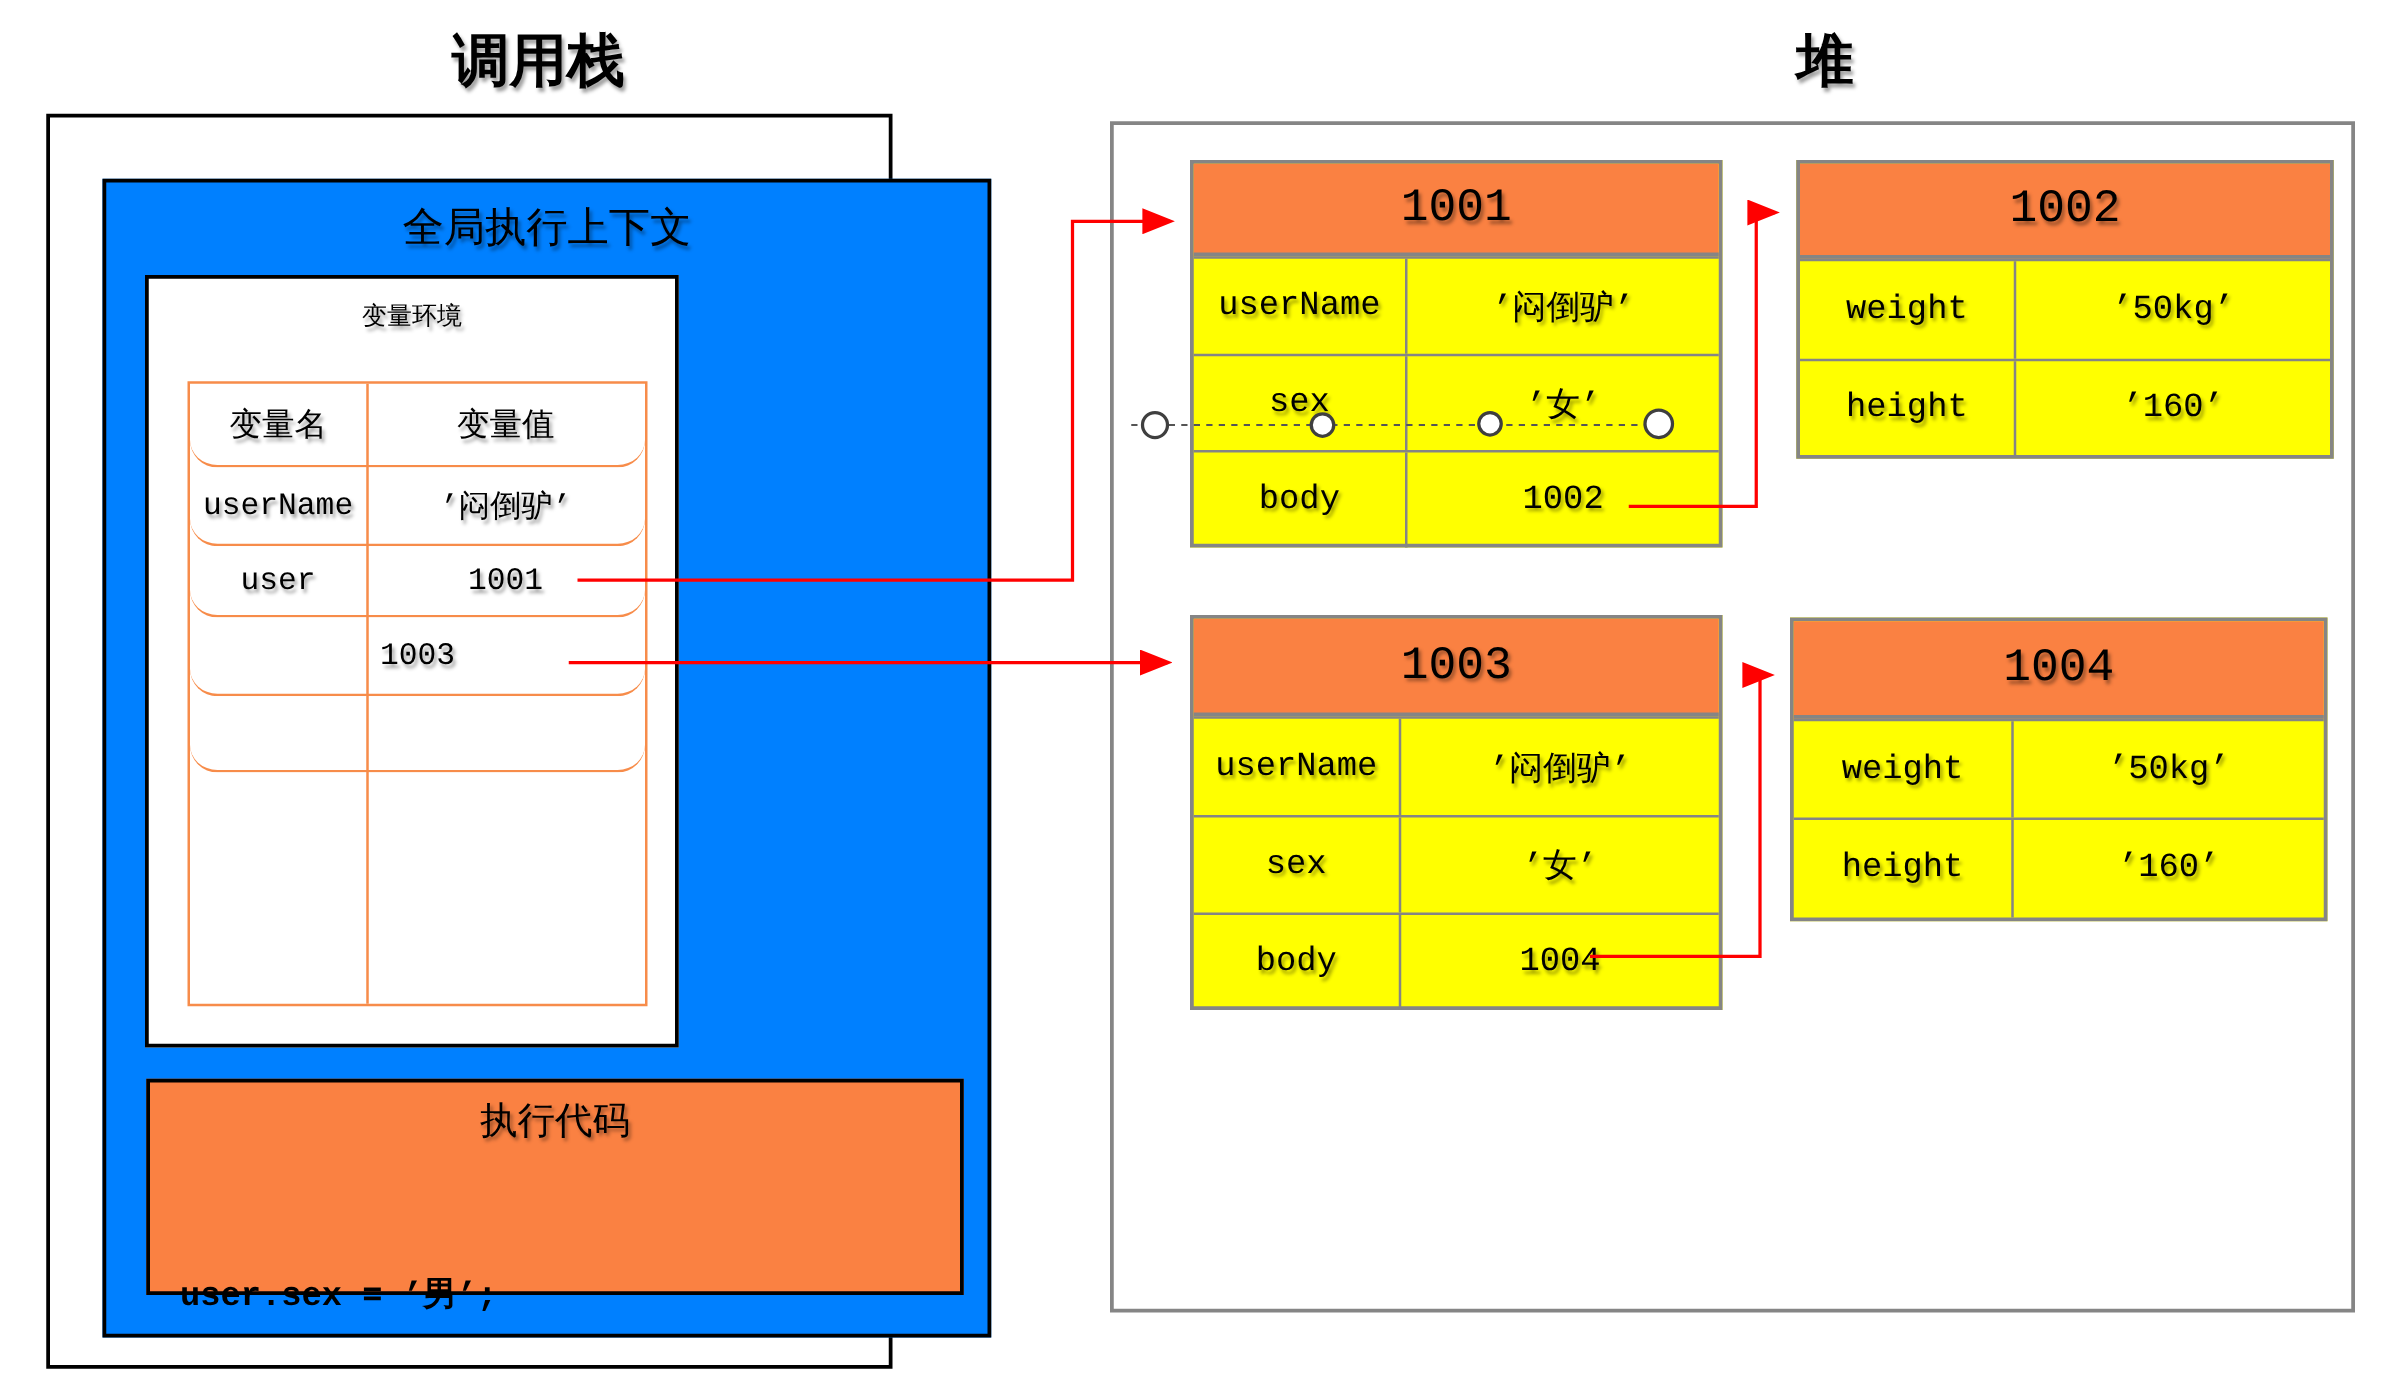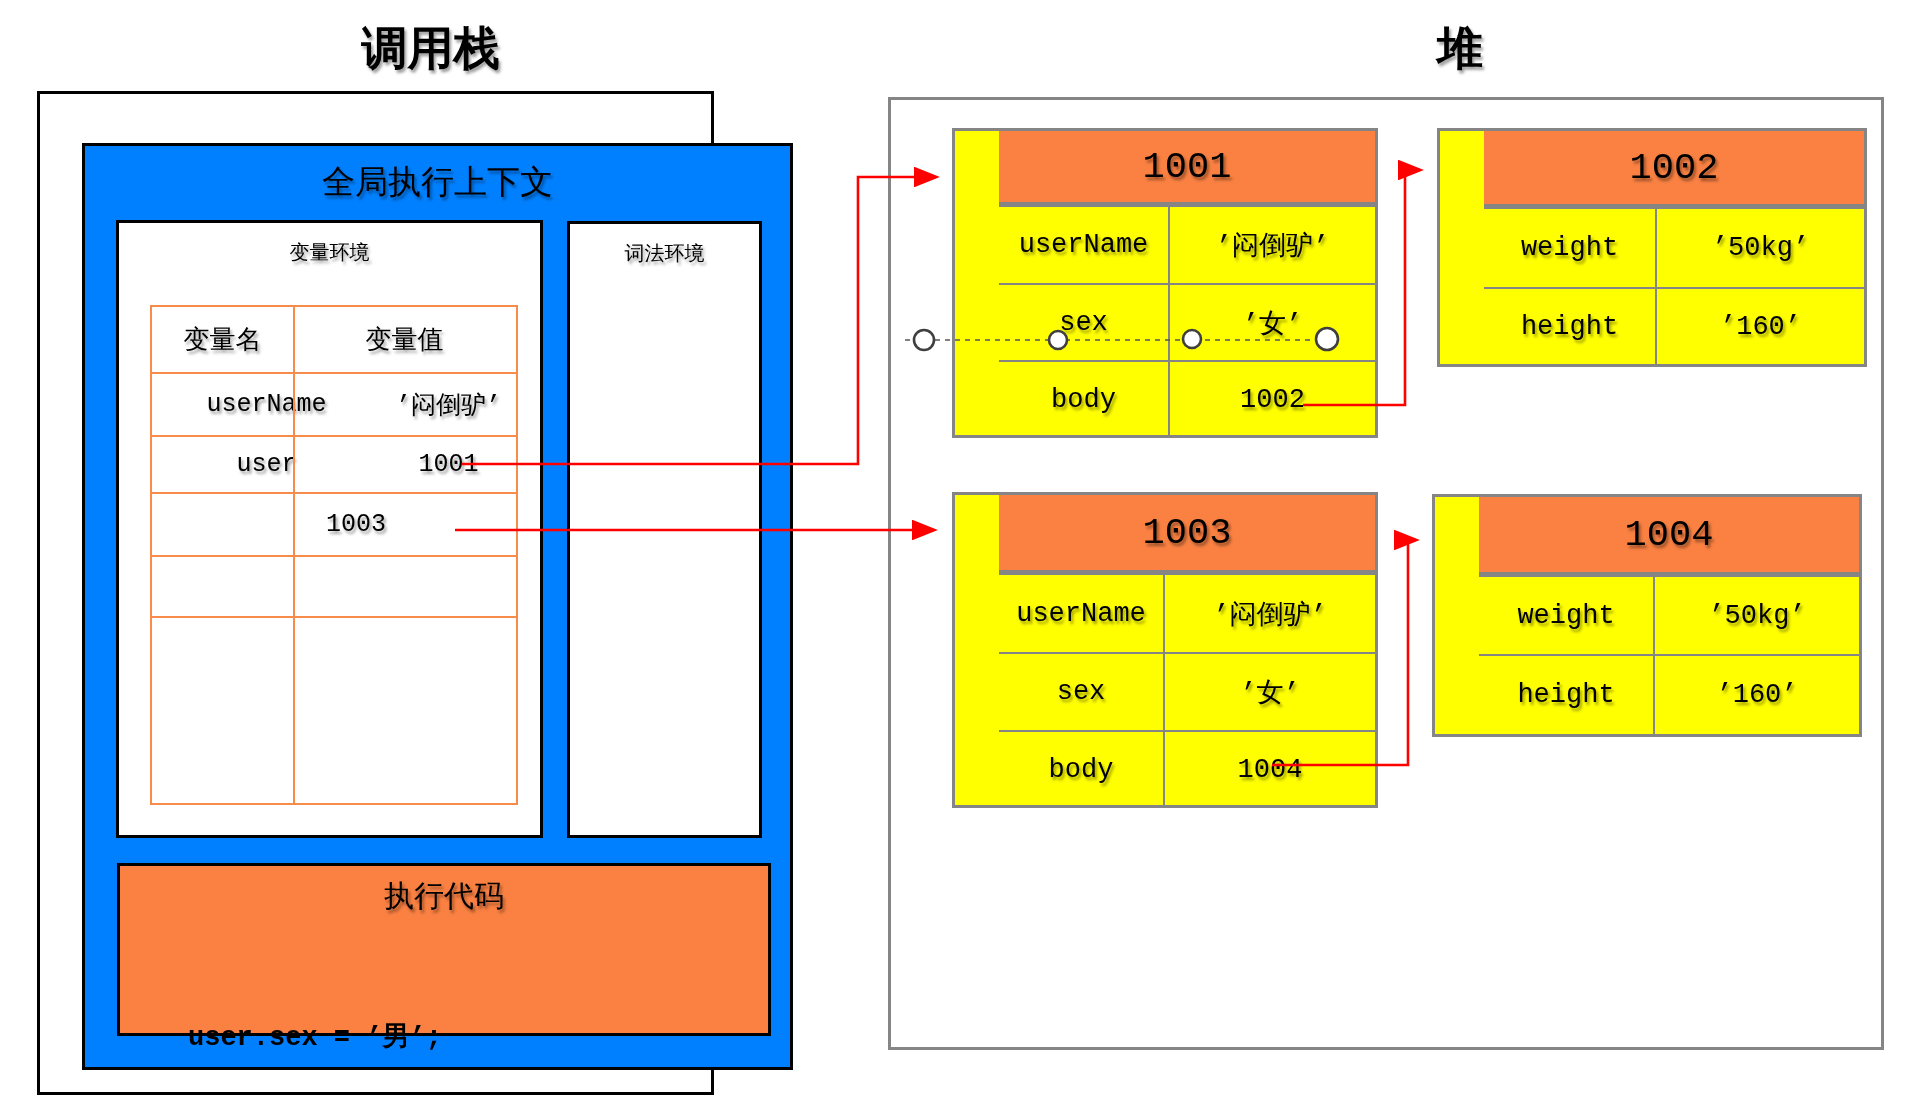--- a/index.html
+++ b/index.html
@@ -17,26 +17,26 @@
   }
   .sh{text-shadow:2px 3px 3px rgba(0,0,0,0.38);}
   .title{position:absolute;font-size:46px;font-weight:bold;text-align:center;}
   .outer-box{position:absolute;left:37px;top:91px;width:677px;height:1004px;border:3px solid #000;background:#fff;box-sizing:border-box;}
   .blue-box{position:absolute;left:42px;top:49px;width:711px;height:927px;background:var(--blue);border:3px solid #000;box-sizing:border-box;}
   .ctx-label{position:absolute;left:0;top:14px;width:100%;text-align:center;font-size:33px;}
   .env-box{position:absolute;background:#fff;border:3px solid #000;box-sizing:border-box;}
   .env-title{position:absolute;left:0;top:16px;width:100%;text-align:center;font-size:20px;}
   .var-table{position:absolute;left:31px;top:82px;width:368px;height:500px;border:2px solid var(--tborange);box-sizing:border-box;display:flex;flex-direction:column;}
   .vt-divider{position:absolute;left:141px;top:0;bottom:0;width:2px;background:var(--tborange);}
-  .vrow{display:flex;border-bottom:2px solid var(--tborange);box-sizing:border-box;flex-shrink:0;}
+  .vrow{display:flex;border-bottom:2px solid var(--tborange);box-sizing:border-box;flex-shrink:0;border-radius:22px;}
   .vrow:last-child{border-bottom:none;flex:1;}
   .vrow .c1{width:141px;display:flex;align-items:center;justify-content:center;}
   .vrow .c2{flex:1;display:flex;align-items:center;justify-content:center;}
   .hdr-font{font-size:26px;}
-  .mono{font-family:"Liberation Mono", monospace;padding-left:44px;}
+  .mono{font-family:"Liberation Mono", monospace;}
   .cellv{font-size:25px;}
   .exec-box{position:absolute;left:32px;top:717px;width:654px;height:173px;background:var(--orange);border:3px solid #000;box-sizing:border-box;}
   .exec-title{position:absolute;left:0;top:10px;width:100%;text-align:center;font-size:30px;}
   .code-lines{position:absolute;left:24px;top:80px;font-size:27px;font-weight:bold;line-height:37px;white-space:pre;}
   .heap-container{position:absolute;left:888px;top:97px;width:996px;height:953px;border:3px solid var(--gray);box-sizing:border-box;background:#fff;}
   .heap-box{position:absolute;border:3px solid var(--gray);box-sizing:border-box;background:var(--yellow);}
   .heap-head{background:var(--orange);border-bottom:3px solid var(--gray);display:flex;align-items:center;justify-content:center;font-size:37px;box-sizing:border-box;}
   .hrow{display:flex;border-top:2px solid var(--gray);box-sizing:border-box;}
   .hrow:first-of-type{border-top:none;}
   .hrow .k{display:flex;align-items:center;justify-content:center;border-right:2px solid var(--gray);box-sizing:border-box;font-size:27px;}
@@ -78,23 +78,20 @@
             <div class="c1"></div>
               <div class="c2"></div>
           </div>
           <div class="vrow">
             <div class="c1"></div>
               <div class="c2"></div>
           </div>
         </div>
       </div>
 
-      <div class="env-box" style="left:482px;top:75px;width:195px;height:617px;">
-        <div class="env-title sh">词法环境</div>
-      </div>
 
       <div class="exec-box">
         <div class="exec-title sh">执行代码</div>
         <div class="code-lines mono">
           <div>user.sex = ’男’;</div>
           
         </div>
       </div>
     </div>
   </div>

